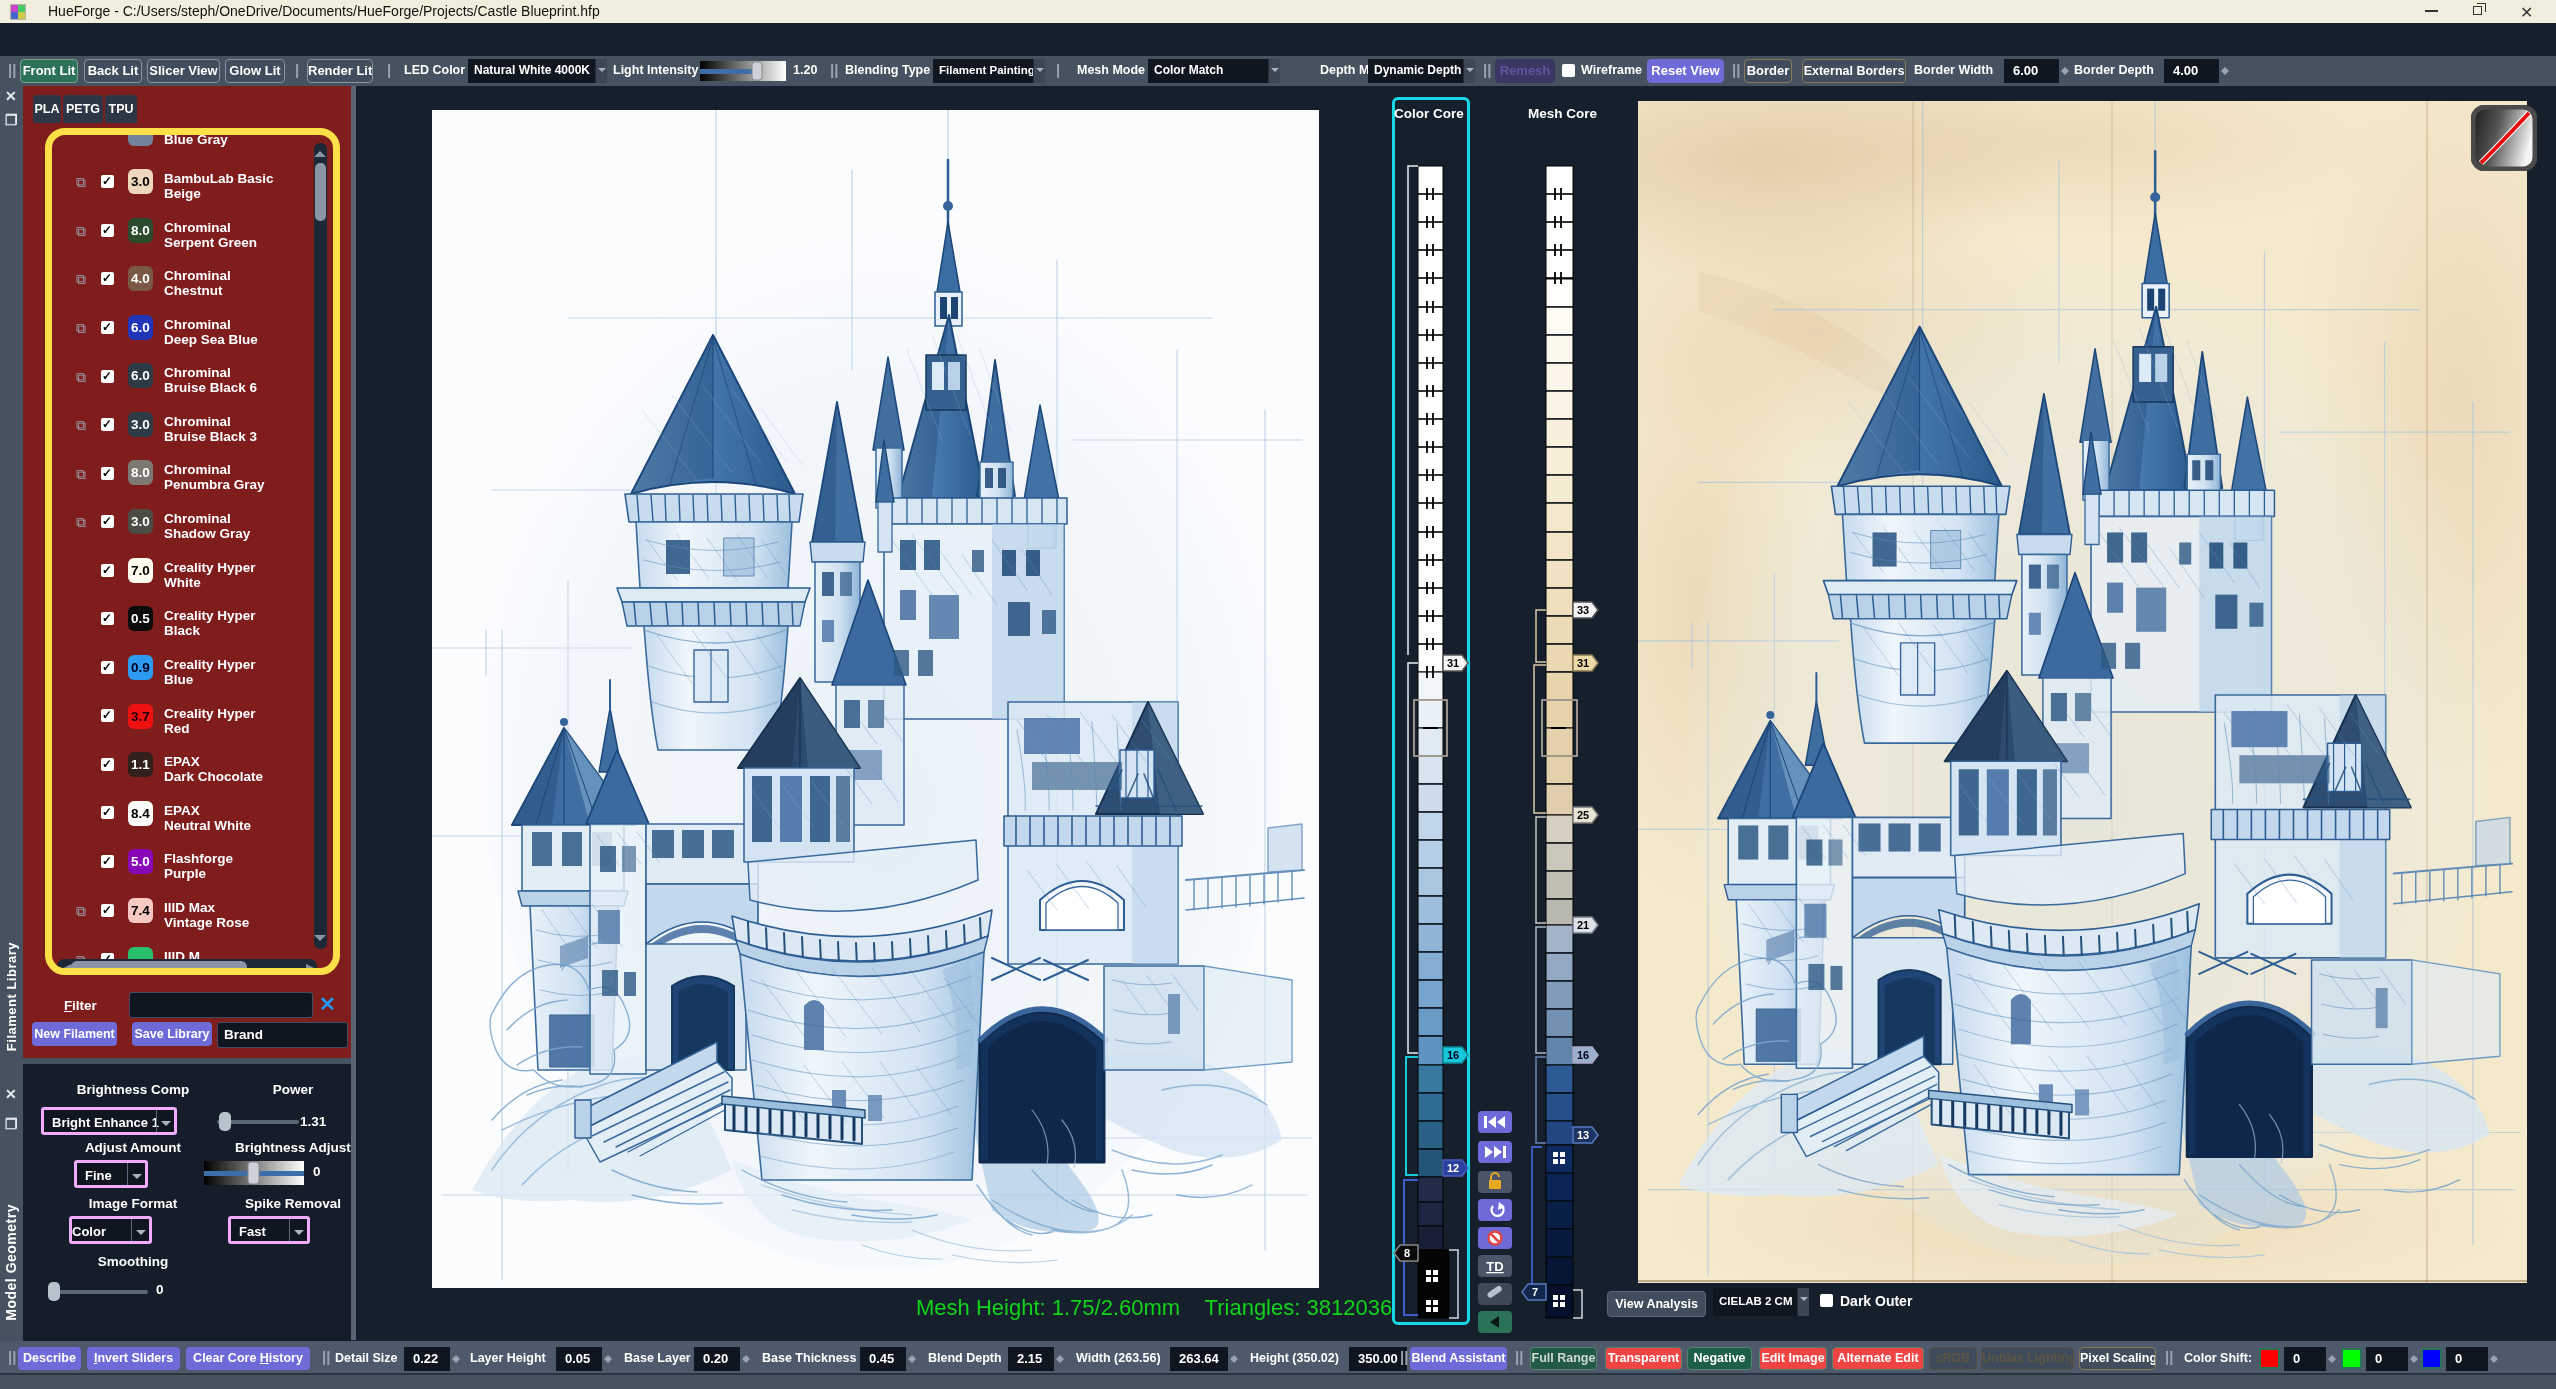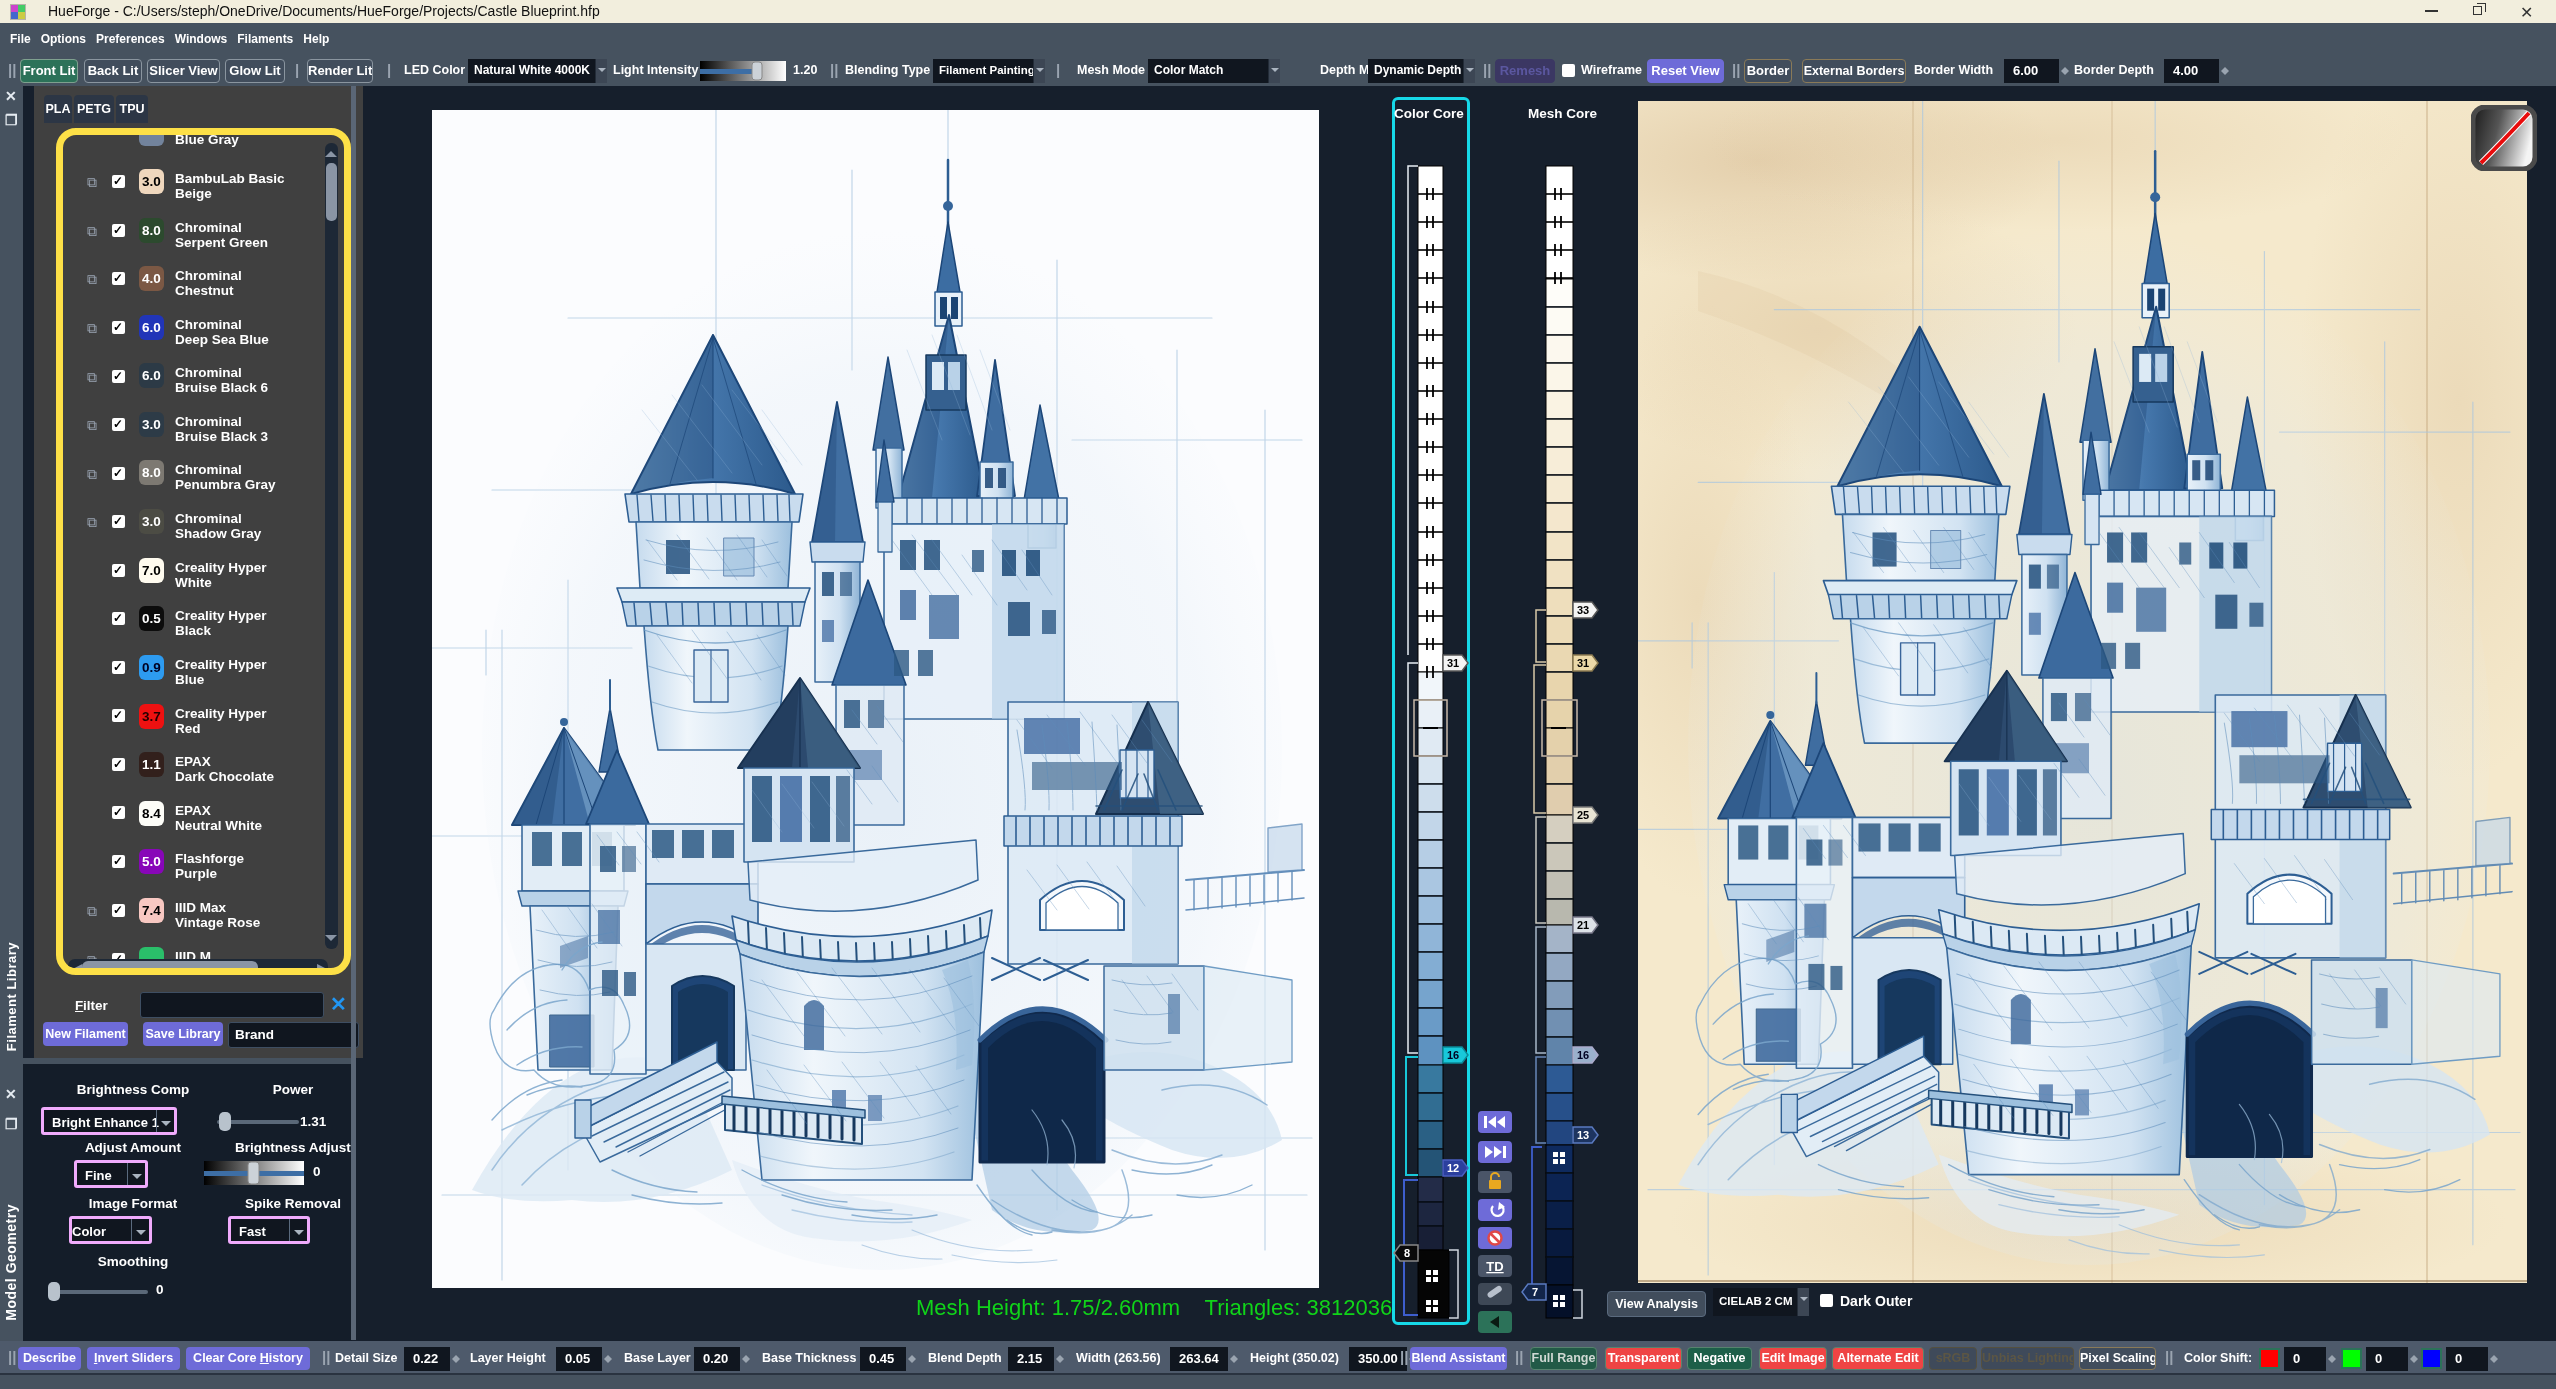--- a/index.html
+++ b/index.html
@@ -35,21 +35,21 @@
   .spin .ud { position:absolute; right:-13px; top:0; width:13px; height:24px; }
   .spin .ud:before { content:""; position:absolute; left:2px; top:4px;
     border:4px solid transparent; border-bottom-color:#9aa4b0; }
   .spin .ud:after { content:""; position:absolute; left:2px; bottom:4px;
     border:4px solid transparent; border-top-color:#9aa4b0; }
   .vsep { position:absolute; top:5px; width:6px; height:20px; color:#9aa4b0; font-size:15px;
     font-weight:bold; }
 
   
   #dockstrip { left:0; top:86px; width:23px; height:1255px; background:#46525f; }
-  #fpanel { left:34px; top:86px; width:329px; height:972px; background:#404040; }
+  #fpanel { left:23px; top:86px; width:329px; height:972px; background:#7f1d1d; }
   #splitter { left:351px; top:86px; width:5px; height:1254px; background:#5a6676; }
   #mgpanel { left:23px; top:1064px; width:329px; height:277px; background:#141d29; }
   #hdiv { left:0; top:1058px; width:352px; height:6px; background:#46525f; }
 
   .tab { position:absolute; top:9px; height:28px; white-space:nowrap; background:#2c3645; color:#fff; font-weight:bold;
     font-size:13.5px; text-align:center; line-height:28px; border-radius:4px 4px 0 0; }
 
   .rowtext { position:absolute; color:#fff; font-weight:bold; font-size:13.5px; line-height:15px; }
   .sw { position:absolute; width:25px; height:25px; border-radius:6px; font-weight:bold;
     font-size:13.5px; text-align:center; line-height:25px; }
@@ -98,23 +98,20 @@
       <rect x="1" y="8" width="7" height="7" fill="#4466cc"></rect>
       <rect x="8" y="8" width="7" height="7" fill="#cccc44"></rect>
     </svg>
     <div class="abs" style="left:48px;top:3px;font-size:14px;">HueForge - C:/Users/steph/OneDrive/Documents/HueForge/Projects/Castle Blueprint.hfp</div>
     <div class="abs" style="left:2425px;top:10px;width:13px;height:2px;background:#333"></div>
     <div class="abs" style="left:2473px;top:6px;width:9px;height:9px;border:1.5px solid #333"></div>
     <div class="abs" style="left:2477px;top:3px;width:9px;height:9px;border:1.5px solid #333;border-bottom:none;border-left:none"></div>
     <div class="abs" style="left:2520px;top:3px;font-size:16px;color:#333">✕</div>
   </div>
 
-  <div id="menubar" class="abs">
-    <span class="menuitem" style="margin-left:5px">File</span><span class="menuitem">Options</span><span class="menuitem">Preferences</span><span class="menuitem">Windows</span><span class="menuitem">Filaments</span><span class="menuitem">Help</span>
-  </div>
 
   <div id="toolbar" class="abs">
     <div class="vsep" style="left:8px">||</div>
     <div class="tbtn green" style="left:20px;width:58px">Front Lit</div>
     <div class="tbtn" style="left:84px;width:58px">Back Lit</div>
     <div class="tbtn" style="left:147px;width:73px">Slicer View</div>
     <div class="tbtn" style="left:225px;width:60px">Glow Lit</div>
     <div class="vsep" style="left:295px">|</div>
     <div class="tbtn" style="left:307px;width:66px">Render Lit</div>
     <div class="vsep" style="left:387px">|</div>

